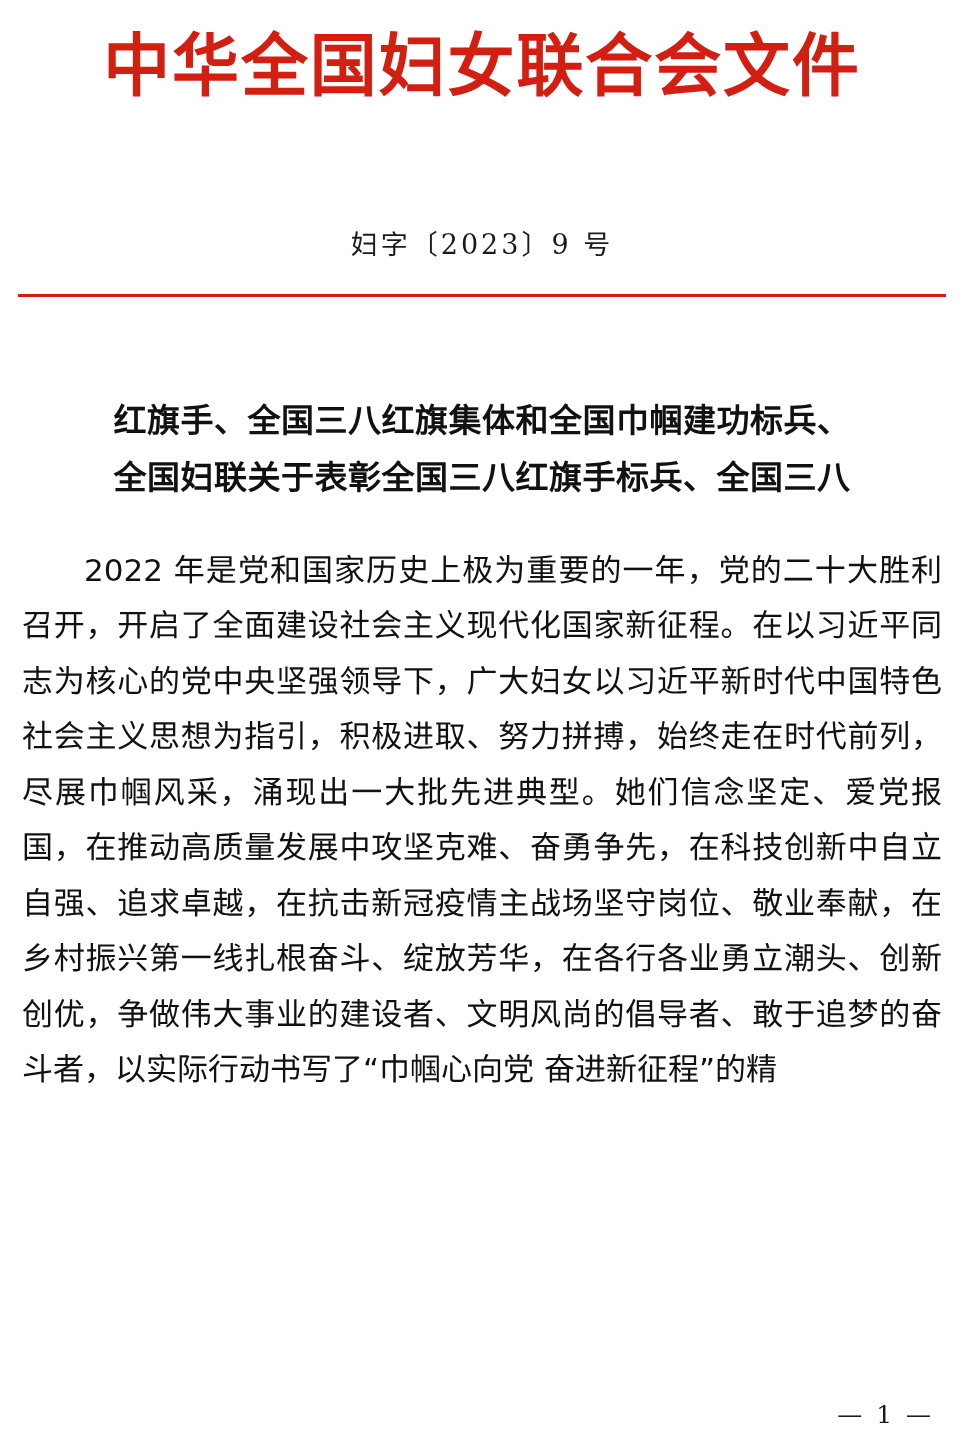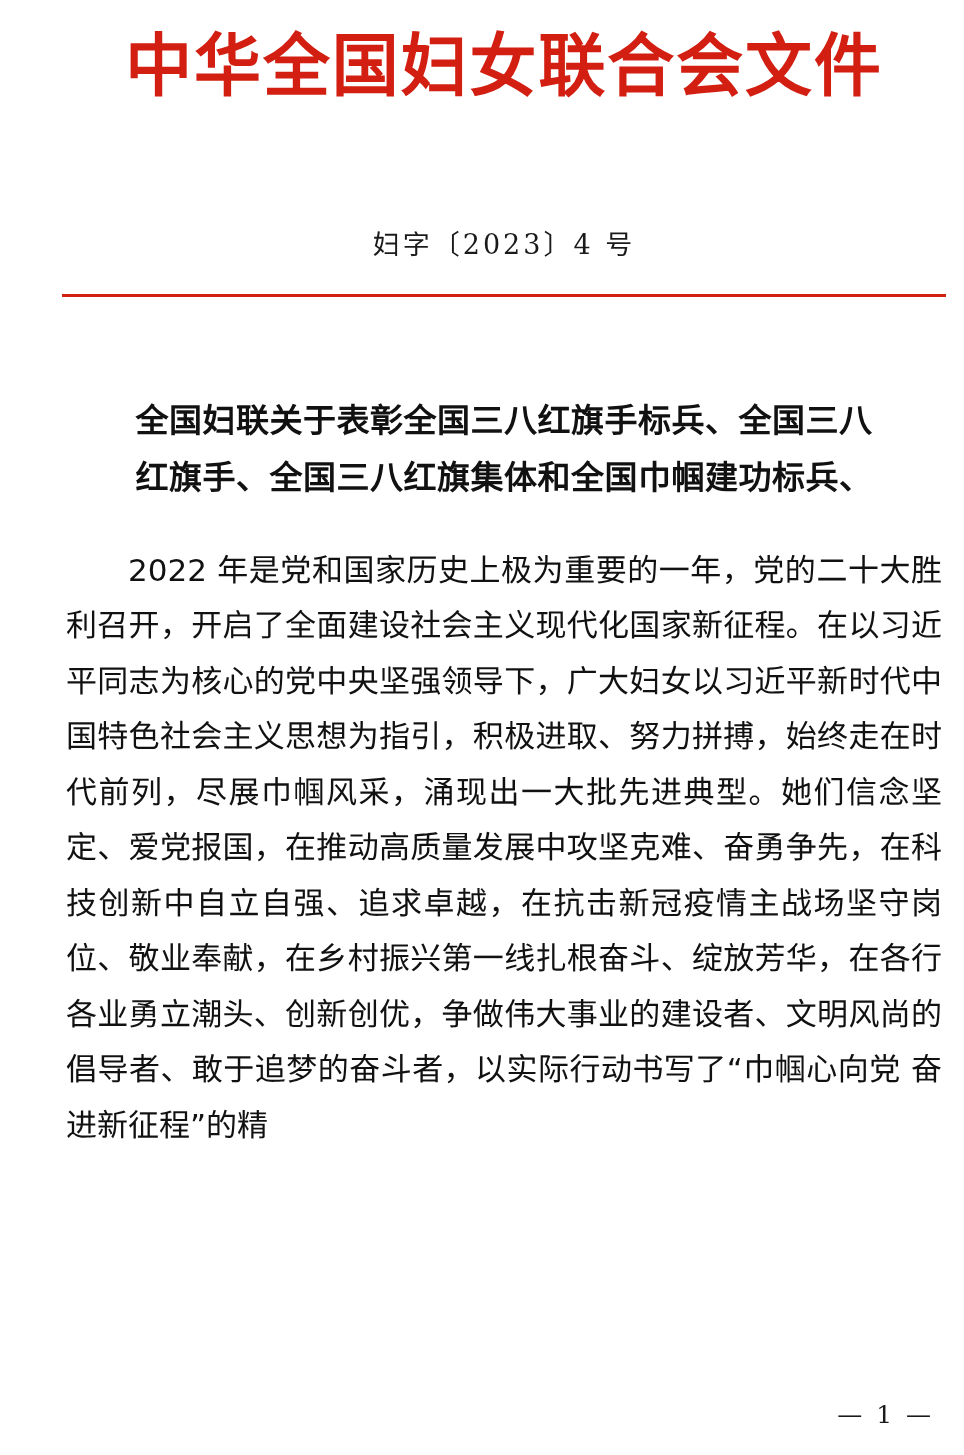--- a/index.html
+++ b/index.html
@@ -9,21 +9,20 @@
   }
   .page {
     position: relative;
     width: 964px;
     height: 1455px;
     margin: 0 auto;
     background: #ffffff;
     overflow: hidden;
     font-family: "Liberation Serif", "DejaVu Serif", serif;
     box-sizing: border-box;
-    padding-left: 44px;
   }
 
   
   .masthead {
     text-align: center;
     padding-top: 26px;
   }
   .masthead-title {
     color: #d21f12;
     font-family: "DejaVu Serif", "Liberation Serif", serif;
@@ -97,27 +96,27 @@
 </style>
 </head>
 <body>
 
 <div class="page">
 
   <div class="masthead">
     <div class="masthead-title">中华全国妇女联合会文件</div>
   </div>
 
-  <div class="doc-number">妇字〔2023〕4 号</div>
+  <div class="doc-number">妇字〔2023〕9 号</div>
 
   <div class="red-rule"></div>
 
   <div class="doc-title">
+    <span class="line">红旗手、全国三八红旗集体和全国巾帼建功标兵、</span>
     <span class="line">全国妇联关于表彰全国三八红旗手标兵、全国三八</span>
-    <span class="line">红旗手、全国三八红旗集体和全国巾帼建功标兵、</span>
   </div>
 
   <div class="body-text">
     <p>2022 年是党和国家历史上极为重要的一年，党的二十大胜利召开，开启了全面建设社会主义现代化国家新征程。在以习近平同志为核心的党中央坚强领导下，广大妇女以习近平新时代中国特色社会主义思想为指引，积极进取、努力拼搏，始终走在时代前列，尽展巾帼风采，涌现出一大批先进典型。她们信念坚定、爱党报国，在推动高质量发展中攻坚克难、奋勇争先，在科技创新中自立自强、追求卓越，在抗击新冠疫情主战场坚守岗位、敬业奉献，在乡村振兴第一线扎根奋斗、绽放芳华，在各行各业勇立潮头、创新创优，争做伟大事业的建设者、文明风尚的倡导者、敢于追梦的奋斗者，以实际行动书写了“巾帼心向党 奋进新征程”的精</p>
   </div>
 
   <div class="page-number">— 1 —</div>
 
 </div>
 

